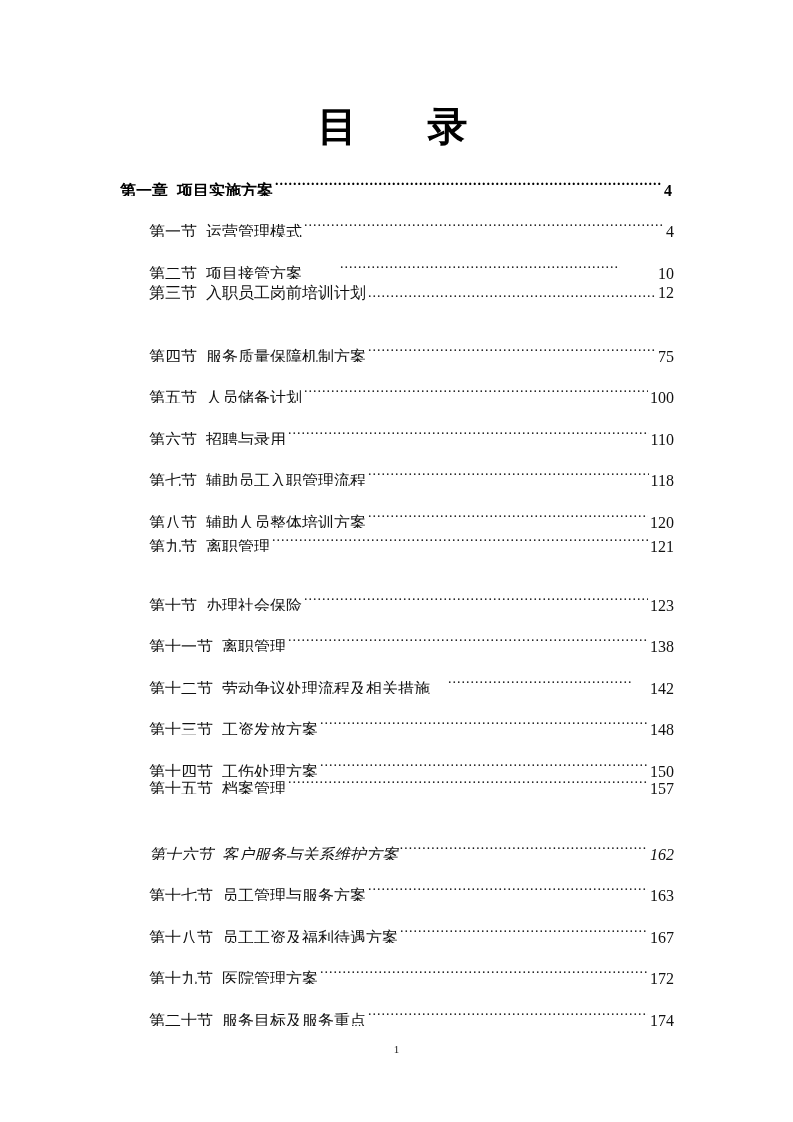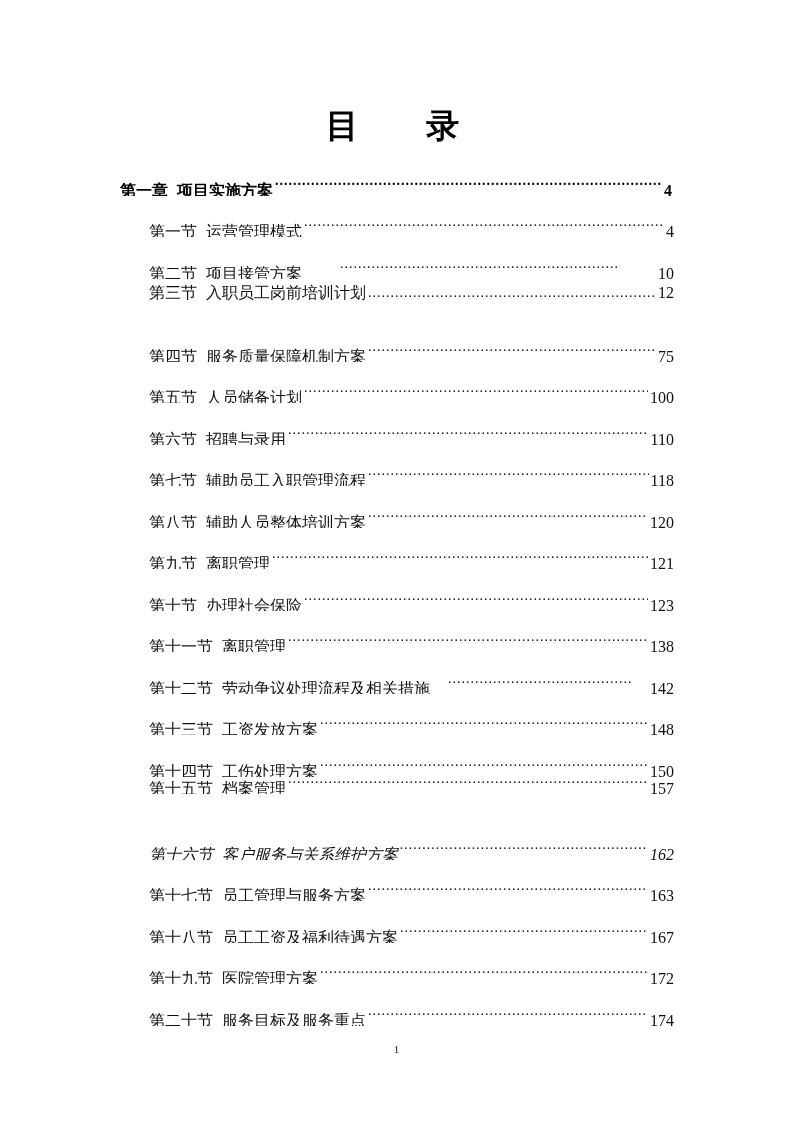--- a/index.html
+++ b/index.html
@@ -16,21 +16,21 @@
       color: #000;
     }
     .page-title {
       position: absolute;
       top: 96px;
       left: 0;
       width: 793px;
       text-align: center;
       font-family: "DejaVu Sans", "Liberation Sans", sans-serif;
       font-weight: bold;
-      font-size: 33px;
+      font-size: 40px;
       letter-spacing: 28px;
       line-height: 60px;
       padding-left: 20px;
       box-sizing: border-box;
     }
     .toc {
       position: absolute;
       top: 166px;
       left: 0;
       width: 793px;
@@ -147,21 +147,21 @@
     <div class="toc-row section" style="top:290px;">
       <span class="toc-label"><span class="toc-num">第七节</span><span>辅助员工入职管理流程</span></span>
       <span class="toc-leader"></span>
       <span class="toc-page">118</span>
     </div>
     <div class="toc-row section" style="top:332px;">
       <span class="toc-label"><span class="toc-num">第八节</span><span>辅助人员整体培训方案</span></span>
       <span class="toc-leader"></span>
       <span class="toc-page">120</span>
     </div>
-    <div class="toc-row section" style="top:373px;text-decoration:underline;">
+    <div class="toc-row section" style="top:356px;text-decoration:underline;">
       <span class="toc-label"><span class="toc-num">第九节</span><span>离职管理</span></span>
       <span class="toc-leader"></span>
       <span class="toc-page">121</span>
     </div>
     <div class="toc-row section" style="top:415px;">
       <span class="toc-label"><span class="toc-num">第十节</span><span>办理社会保险</span></span>
       <span class="toc-leader"></span>
       <span class="toc-page">123</span>
     </div>
     <div class="toc-row section" style="top:456px;">

